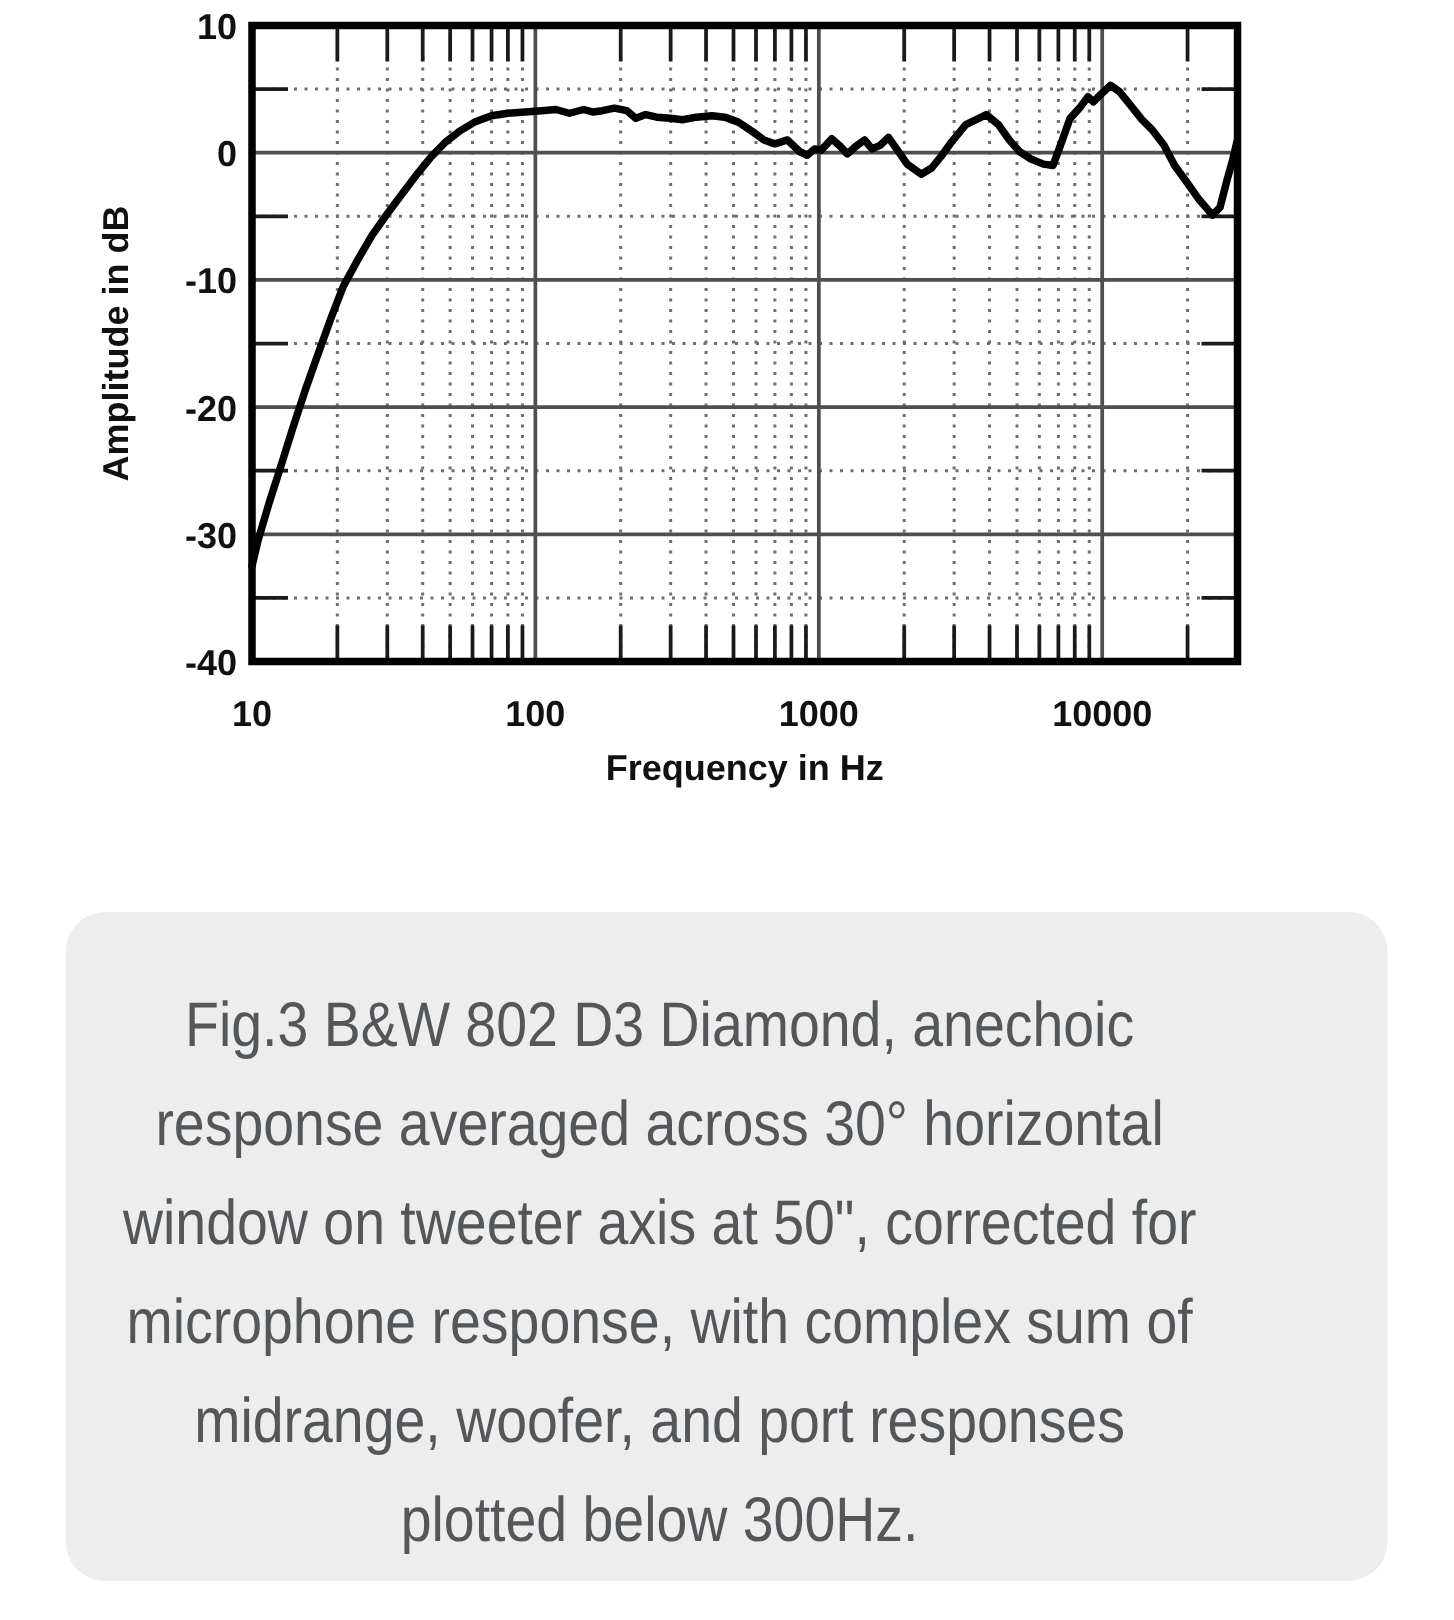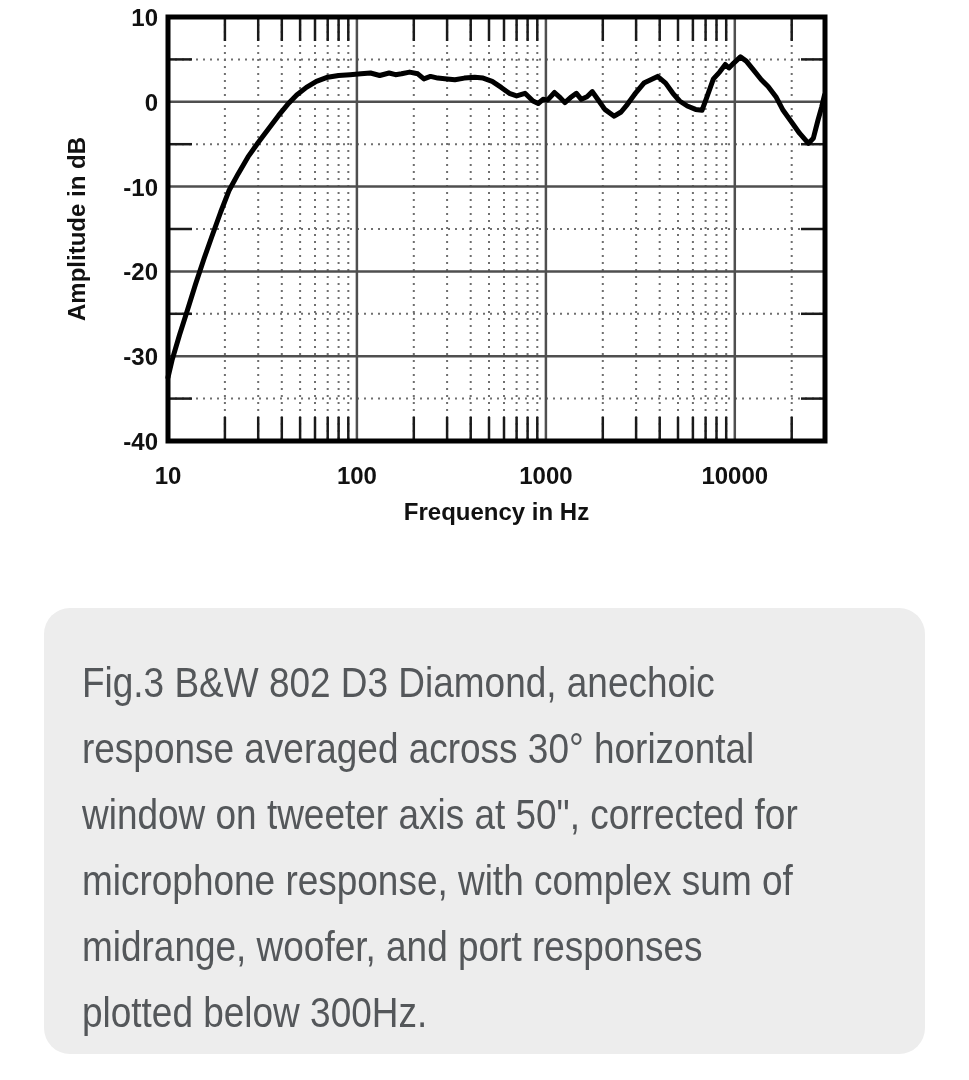--- a/index.html
+++ b/index.html
@@ -6,21 +6,21 @@
   body{width:969px;height:1080px;position:relative;font-family:"Liberation Sans",sans-serif;overflow:hidden;}
   .chart-section{position:absolute;left:0;top:0;width:969px;height:540px;}
   svg .minor{stroke:#6f6f6f;stroke-width:2;stroke-dasharray:2 5;fill:none;}
   svg .major{stroke:#4f4f4f;stroke-width:2.5;fill:none;}
   svg .stub{stroke:#1a1a1a;stroke-width:2.5;fill:none;}
   svg .frame{fill:none;stroke:#000000;stroke-width:5;}
   svg .curve{fill:none;stroke:#000000;stroke-width:5;stroke-linejoin:round;stroke-linecap:round;}
   svg .ticklabel{font-family:"Liberation Sans",sans-serif;font-weight:bold;font-size:24px;fill:#111111;}
   svg .axistitle{font-family:"Liberation Sans",sans-serif;font-weight:bold;font-size:24px;fill:#111111;}
   .caption-card{position:absolute;left:44px;top:608px;width:881px;height:446px;box-sizing:border-box;
-    border-radius:26px;padding:42px 30px 0 38px;margin:0;}
+    border-radius:26px;padding:42px 30px 0 38px;margin:0;text-align:center;}
   .caption-line{font-size:42px;line-height:66px;font-weight:400;letter-spacing:0px;
     transform:scaleX(0.88);transform-origin:0 0;white-space:nowrap;}
 </style>
 </head>
 <body>
 
 <div class="chart-section">
   <svg width="969" height="540" viewBox="0 0 969 540" xmlns="http://www.w3.org/2000/svg">
       <g>
         <line class="minor" x1="224.9" y1="17" x2="224.9" y2="441"></line>

